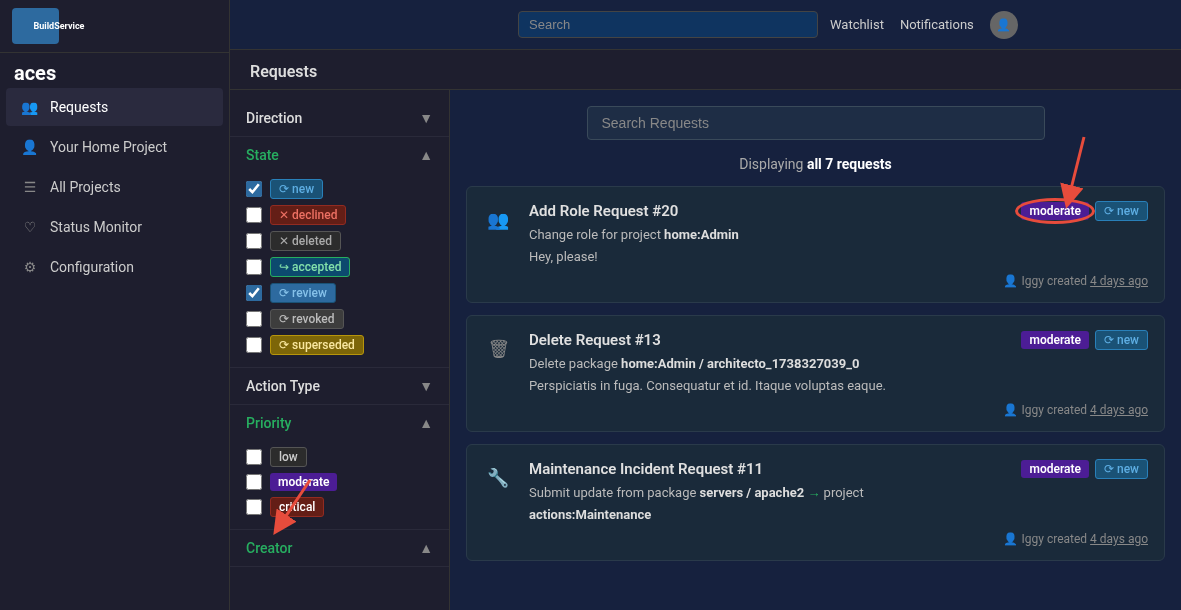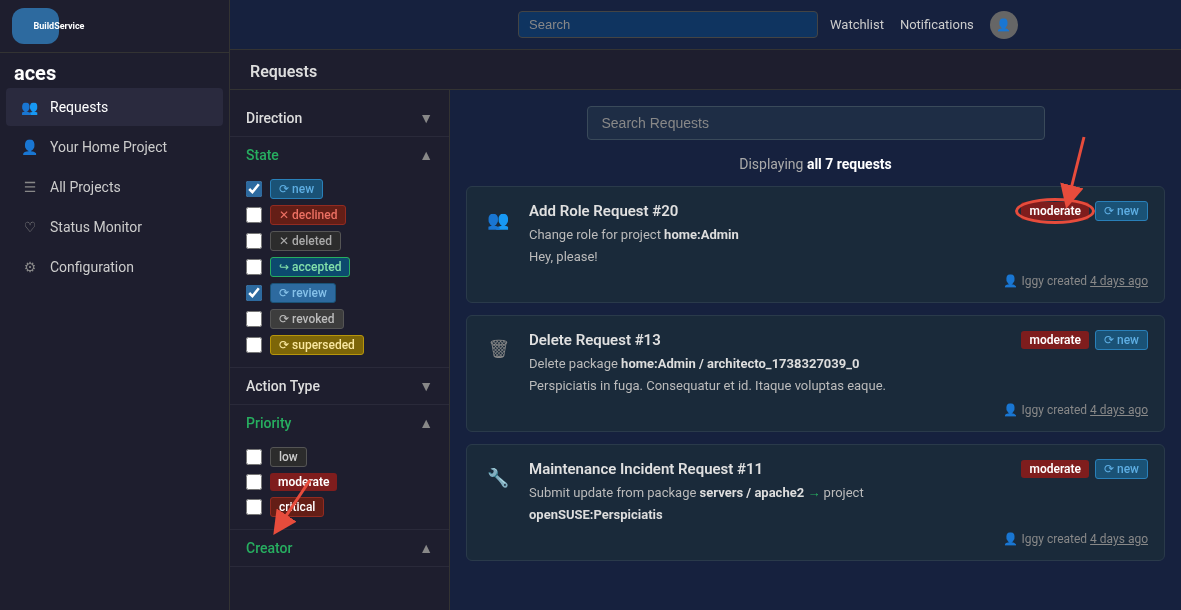--- a/index.html
+++ b/index.html
@@ -26,21 +26,21 @@
       padding: 8px 12px;
       border-bottom: 1px solid #333;
       display: flex;
       align-items: center;
       gap: 8px;
     }
     .logo-box {
       width: 36px;
       height: 36px;
       background: #2d6a9f;
-      border-radius: 12px;
+      border-radius: 4px;
       display: flex;
       align-items: center;
       justify-content: center;
       color: #fff;
       font-size: 9px;
       font-weight: bold;
       line-height: 1.2;
       text-align: center;
       padding-left: 47px;
     }
@@ -191,21 +191,21 @@
       font-weight: 500;
       cursor: pointer;
     }
     .badge-new { background: #1a5276; color: #5dade2; border: 1px solid #2980b9; }
     .badge-deleted { background: #2c2c2c; color: #aaa; border: 1px solid #555; }
     .badge-declined { background: #641e16; color: #ec7063; border: 1px solid #922b21; }
     .badge-accepted { background: #0c4a6e; color: #82e0aa; border: 1px solid #27ae60; }
     .badge-review { background: #2d6a9f; color: #85c1e9; border: 1px solid #1a5276; }
     .badge-revoked { background: #3d3d3d; color: #bbb; border: 1px solid #555; }
     .badge-superseded { background: #7d6608; color: #f9e79f; border: 1px solid #b7950b; }
-    .badge-moderate { background: #7f1d1d; color: #fff; font-weight: 600; border: none; }
+    .badge-moderate { background: #4c1d95; color: #fff; font-weight: 600; border: none; }
     .badge-low { background: #2c2c2c; color: #ccc; border: 1px solid #555; }
     .badge-important { background: #7d4e0c; color: #f0a500; border: 1px solid #a04000; }
     .badge-critical { background: #641e16; color: #ffffff; border: 1px solid #922b21; }
 
     
     .request-area {
       flex: 1;
       background: #16213e;
       overflow-y: auto;
       padding: 16px;
@@ -565,21 +565,21 @@
                 <span class="badge badge-moderate">moderate</span>
                 <span class="badge badge-new">⟳ new</span>
               </div>
             </div>
             <div class="request-description">
               <span>Submit update from package </span><strong>servers / apache2</strong>
               <span style="color:#27ae60;"> → </span>
               <span>project</span>
             </div>
             <div class="request-description">
-              <strong>openSUSE:Perspiciatis</strong>
+              <strong>actions:Maintenance</strong>
             </div>
           </div>
         </div>
         <div class="request-footer">
           <span>👤</span>&nbsp;
           <span>Iggy</span>&nbsp;
           <span>created</span>&nbsp;
           <a>4 days ago</a>
         </div>
       </div>

